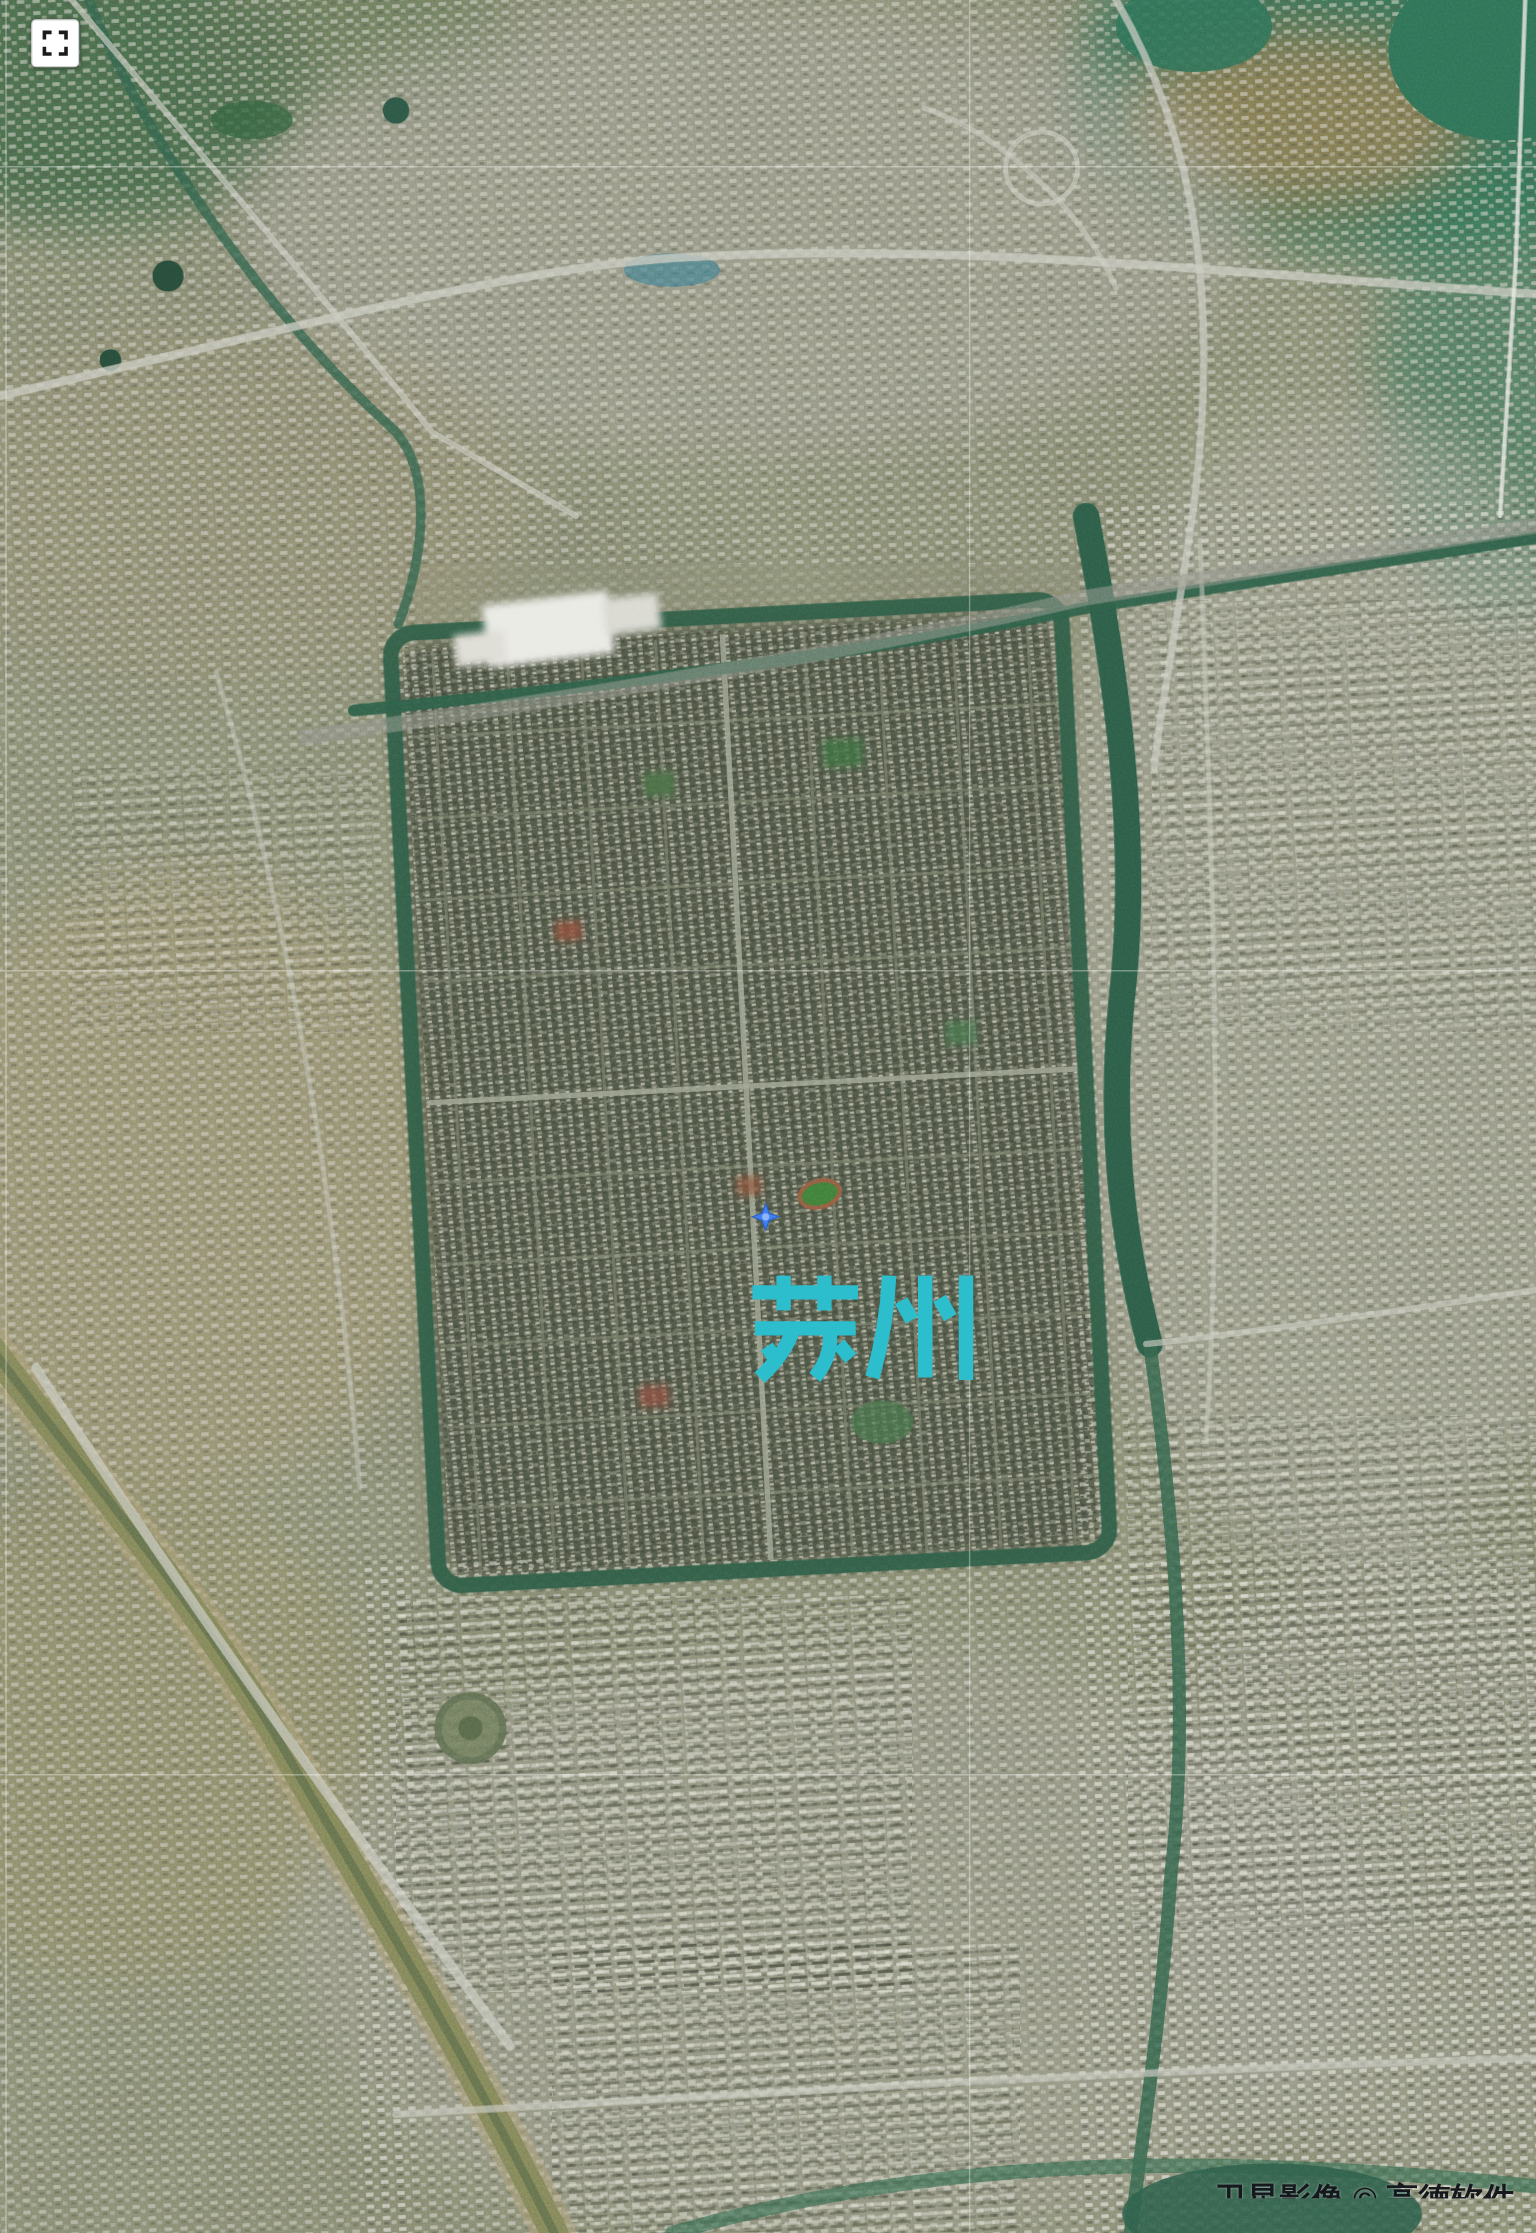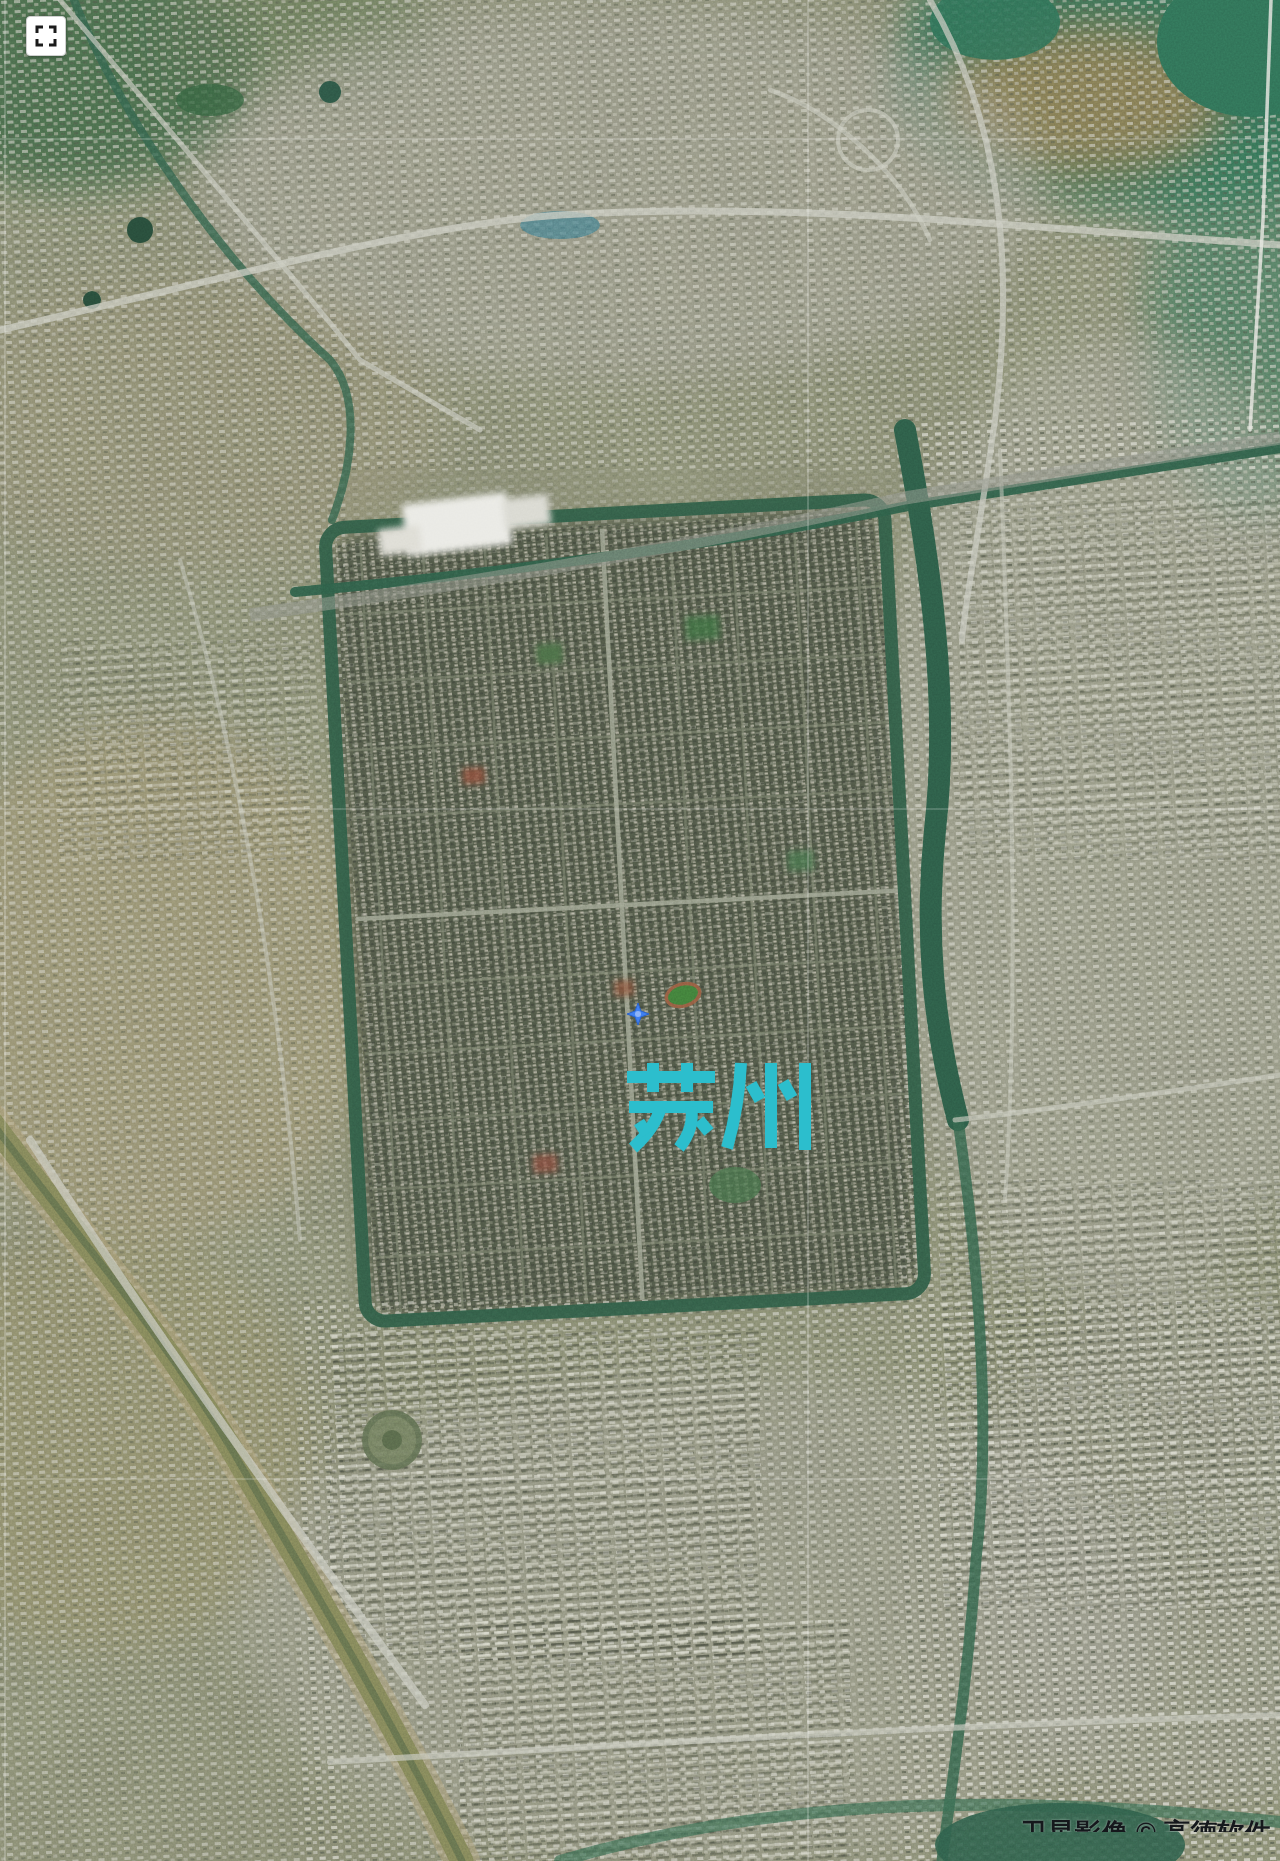--- a/index.html
+++ b/index.html
@@ -1,17 +1,17 @@
 <!DOCTYPE html>
 <html><head>
 <meta charset="utf-8">
 <style>
   html,body{margin:0;padding:0;background:#222;}
   .stage{position:relative;width:1280px;height:1861px;overflow:hidden;
-         font-family:"Liberation Sans","DejaVu Sans",sans-serif;background:#7f826c;text-align:center;}
+         font-family:"Liberation Sans","DejaVu Sans",sans-serif;background:#7f826c;}
   .stage svg.basemap{position:absolute;left:0;top:0;display:block;}
   .grain{mix-blend-mode:overlay;opacity:.42;}
   .mottle{mix-blend-mode:soft-light;opacity:.75;}
 
   
   .ctrl-btn{position:absolute;left:26px;top:16px;width:40px;height:40px;background:#fff;
             border:1px solid #d0d0d0;border-radius:4px;box-shadow:0 1px 4px rgba(0,0,0,.35);
             display:flex;align-items:center;justify-content:center;cursor:pointer;box-sizing:border-box;}
 
   

